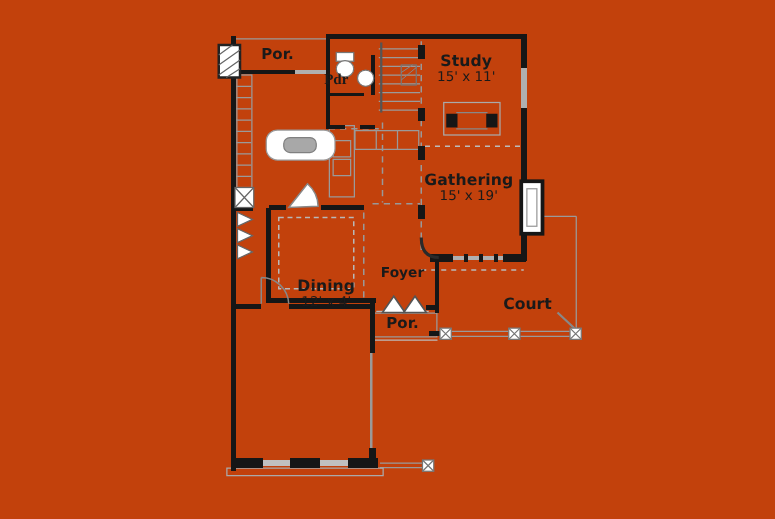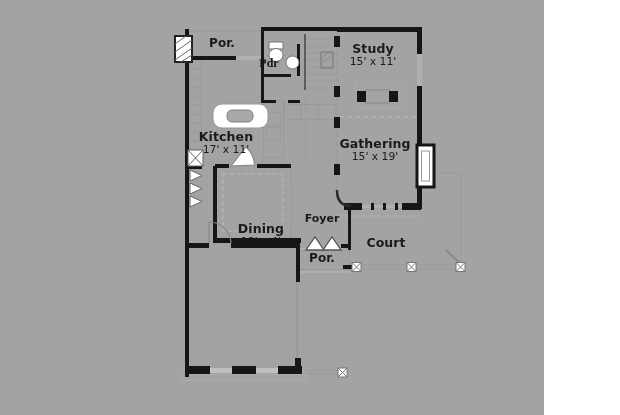--- a/index.html
+++ b/index.html
@@ -1,17 +1,17 @@
 <!DOCTYPE html>
 <html><head>
 <meta charset="utf-8">
 <style>
   html,body{margin:0;padding:0;background:#fff;}
   #stage{
-    position:relative;width:544px;height:415px;background:#a3a3a3;overflow:hidden;
+    position:relative;width:620px;height:415px;background:#c2410c;overflow:hidden;
     font-family:"DejaVu Sans","Liberation Sans",sans-serif;color:#1a1a1a;
   }
   #linework{position:absolute;left:0;top:0;}
   .lbl{
     position:absolute;transform:translate(-50%,-50%);
     text-align:center;white-space:nowrap;line-height:1.12;
     color:#1a1a1a;
   }
   .room-name{display:block;font-size:12.5px;font-weight:600;letter-spacing:.1px;}
   .room-dims{display:block;font-size:10.8px;font-weight:500;}
@@ -194,30 +194,26 @@
   <div class="lbl" style="left:373px;top:55px;">
     <span class="room-name">Study</span>
     <span class="room-dims">15' x 11'</span>
   </div>
 
   <div class="lbl" style="left:375px;top:150px;">
     <span class="room-name">Gathering</span>
     <span class="room-dims">15' x 19'</span>
   </div>
 
-  <div class="lbl" style="left:226px;top:143px;">
-    <span class="room-name">Kitchen</span>
-    <span class="room-dims">17' x 11'</span>
-  </div>
 
   <div class="lbl" style="left:261px;top:199px;margin-top:36px;">
     <span class="room-name">Dining</span>
     <span class="room-dims">12' x 4'</span>
   </div>
 
   <div class="lbl small-name" style="left:322px;top:219px;font-size:11px;">Foyer</div>
 
   <div class="lbl small-name" style="left:322px;top:259px;">Por.</div>
 
-  <div class="lbl small-name" style="left:386px;top:243px;font-size:12.5px;">Court</div>
+  <div class="lbl small-name" style="left:422px;top:243px;font-size:12.5px;">Court</div>
 
 
 </div>
 
 </body></html>

